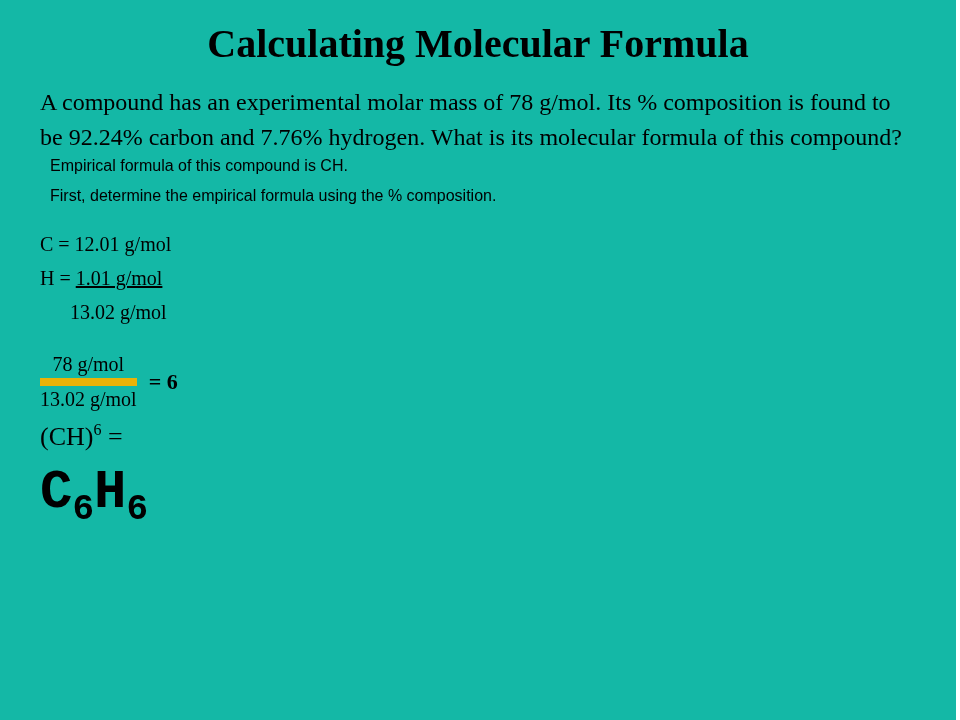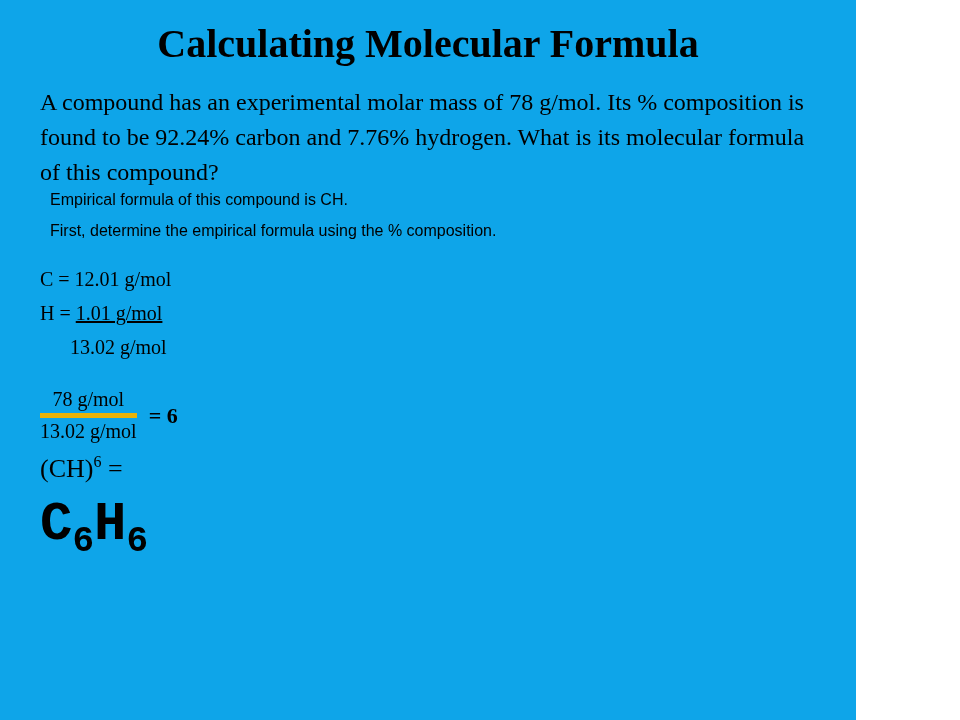--- a/index.html
+++ b/index.html
@@ -10,23 +10,23 @@
 
     body {
       width: 960px;
       height: 720px;
       background: #ffffff;
       font-family: 'Comic Sans MS', 'Chalkboard SE', cursive, sans-serif;
       overflow: hidden;
     }
 
     .page {
-      width: 856px;
+      width: 956px;
       height: 720px;
-      background: #0ea5e9;
+      background: #14b8a6;
       padding: 20px 40px 20px 40px;
       position: relative;
     }
 
     .title {
       font-size: 40px;
       font-weight: bold;
       text-align: center;
       color: #000000;
       margin-bottom: 18px;
@@ -100,21 +100,21 @@
     .fraction {
       display: inline-flex;
       flex-direction: column;
       align-items: center;
       font-size: 20px;
       font-family: 'Comic Sans MS', cursive;
       color: #000000;
     }
 
     .fraction .numerator {
-      border-bottom: 5px solid #eab308;
+      border-bottom: 8px solid #eab308;
       padding-bottom: 2px;
       margin-bottom: 2px;
       width: 100%;
       text-align: center;
     }
 
     .fraction .denominator {
       text-align: center;
     }
 

